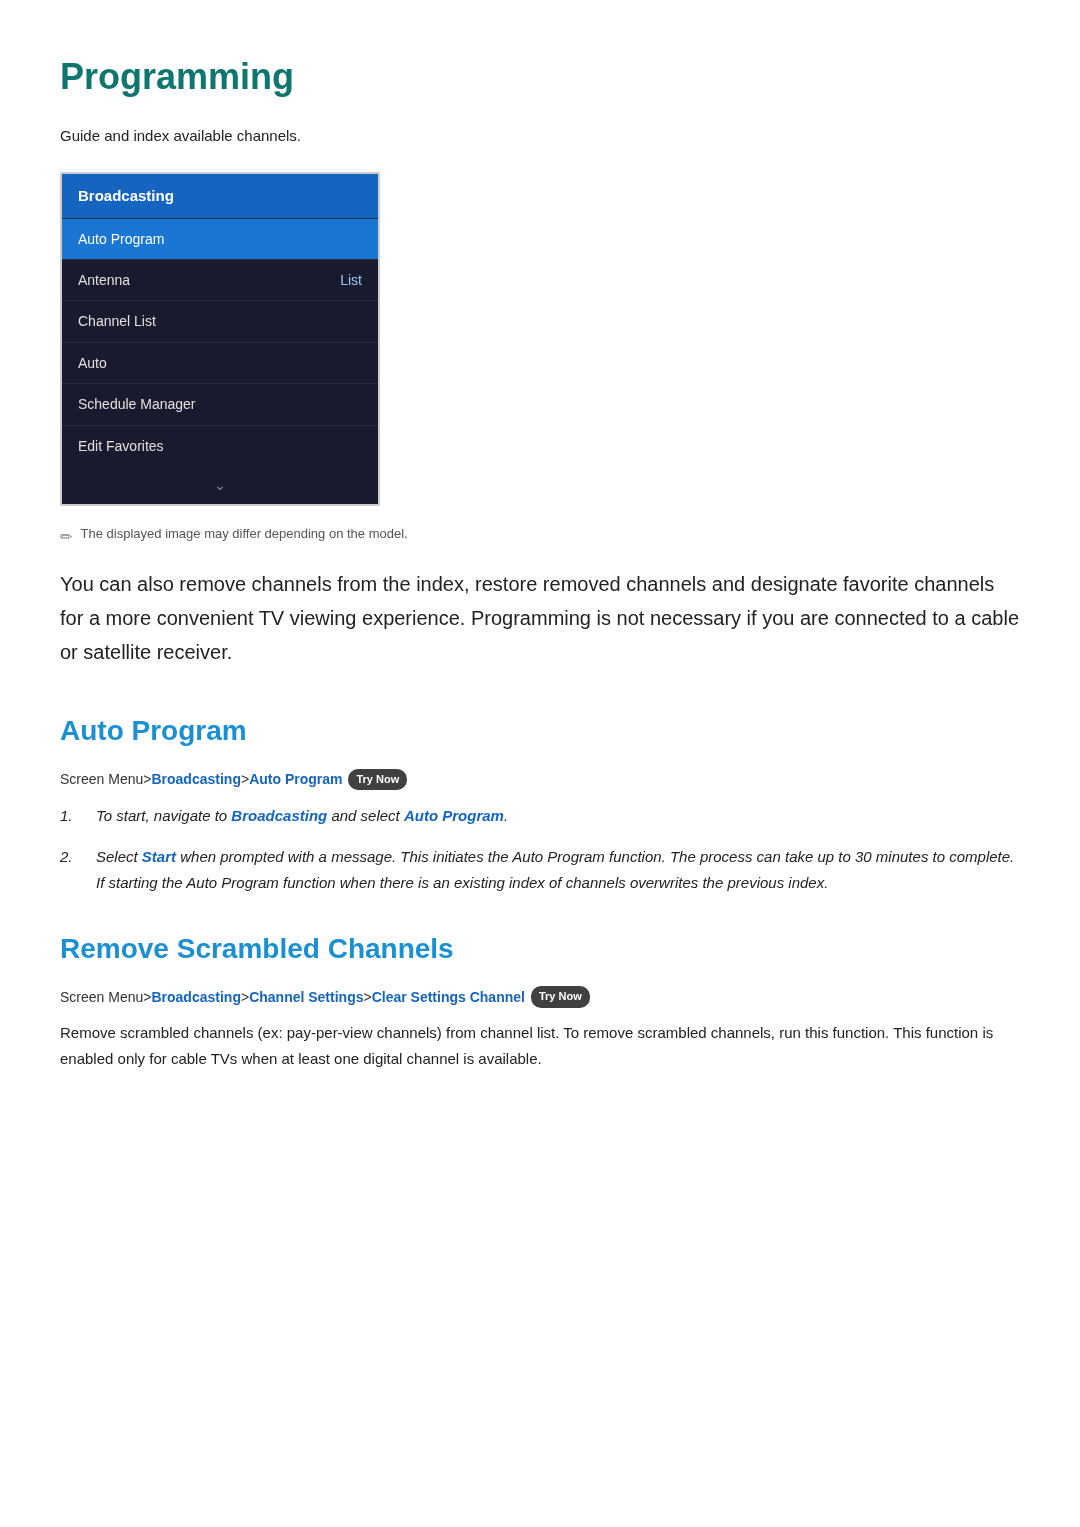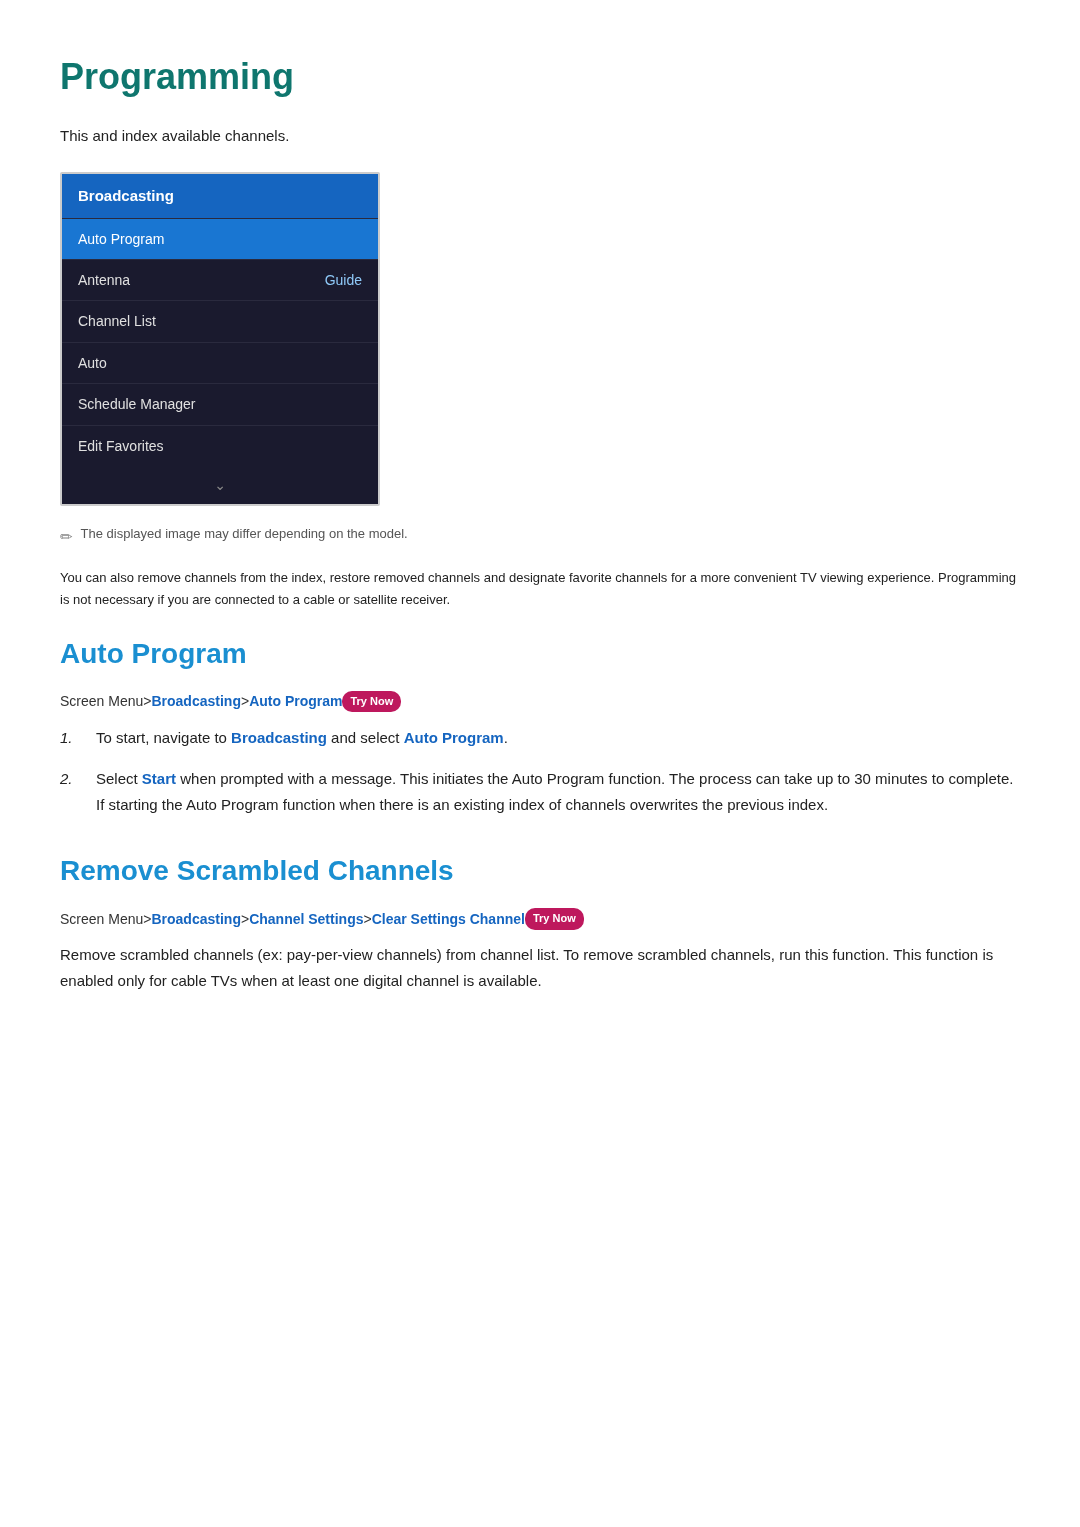--- a/index.html
+++ b/index.html
@@ -88,23 +88,23 @@
     }
 
     .note-icon {
       font-size: 15px;
       color: #888;
       margin-top: 1px;
       flex-shrink: 0;
     }
 
     .body-text {
-      font-size: 13px;
-      color: #222;
-      margin-bottom: 20px;
+      font-size: 20px;
+      color: #222;
+      margin-bottom: 40px;
       line-height: 1.7;
     }
 
     
     .section-title {
       font-size: 28px;
       font-weight: 700;
       color: #1a8fd1;
       margin-bottom: 14px;
       margin-top: 20px;
@@ -129,27 +129,27 @@
       color: #1565c0;
       font-weight: 600;
     }
 
     .breadcrumb-plain {
       color: #333;
     }
 
     .try-now-badge {
       display: inline-block;
-      background: #be185d;
+      background: #404040;
       color: #ffffff;
       font-size: 11px;
       font-weight: 600;
       padding: 2px 8px;
       border-radius: 10px;
-      margin-left: 0;
+      margin-left: 6px;
       vertical-align: middle;
     }
 
     .section-desc {
       font-size: 15px;
       color: #222;
       margin-bottom: 16px;
       line-height: 1.7;
     }
 
@@ -173,43 +173,44 @@
     .step-num {
       font-style: italic;
       font-weight: 400;
       flex-shrink: 0;
       min-width: 20px;
       color: #222;
     }
 
     .step-content {
       flex: 1;
+      font-style: italic;
     }
 
     .inline-link {
       color: #1565c0;
       font-weight: 600;
     }
   </style>
 </head>
 <body>
 
 <h1 class="page-title">Programming</h1>
 
-<p class="intro-text">This and index available channels.</p>
+<p class="intro-text">Guide and index available channels.</p>
 
 <div class="tv-menu-container">
   <div class="tv-menu-header">Broadcasting</div>
   <div id="tv-menu-items">
       <div class="tv-menu-item selected">
         <span>Auto Program</span>
       </div>
       <div class="tv-menu-item">
         <span>Antenna</span>
-        <span class="item-value">Guide</span>
+        <span class="item-value">List</span>
       </div>
       <div class="tv-menu-item">
         <span>Channel List</span>
       </div>
       <div class="tv-menu-item">
         <span>Auto</span>
       </div>
       <div class="tv-menu-item">
         <span>Schedule Manager</span>
       </div>

